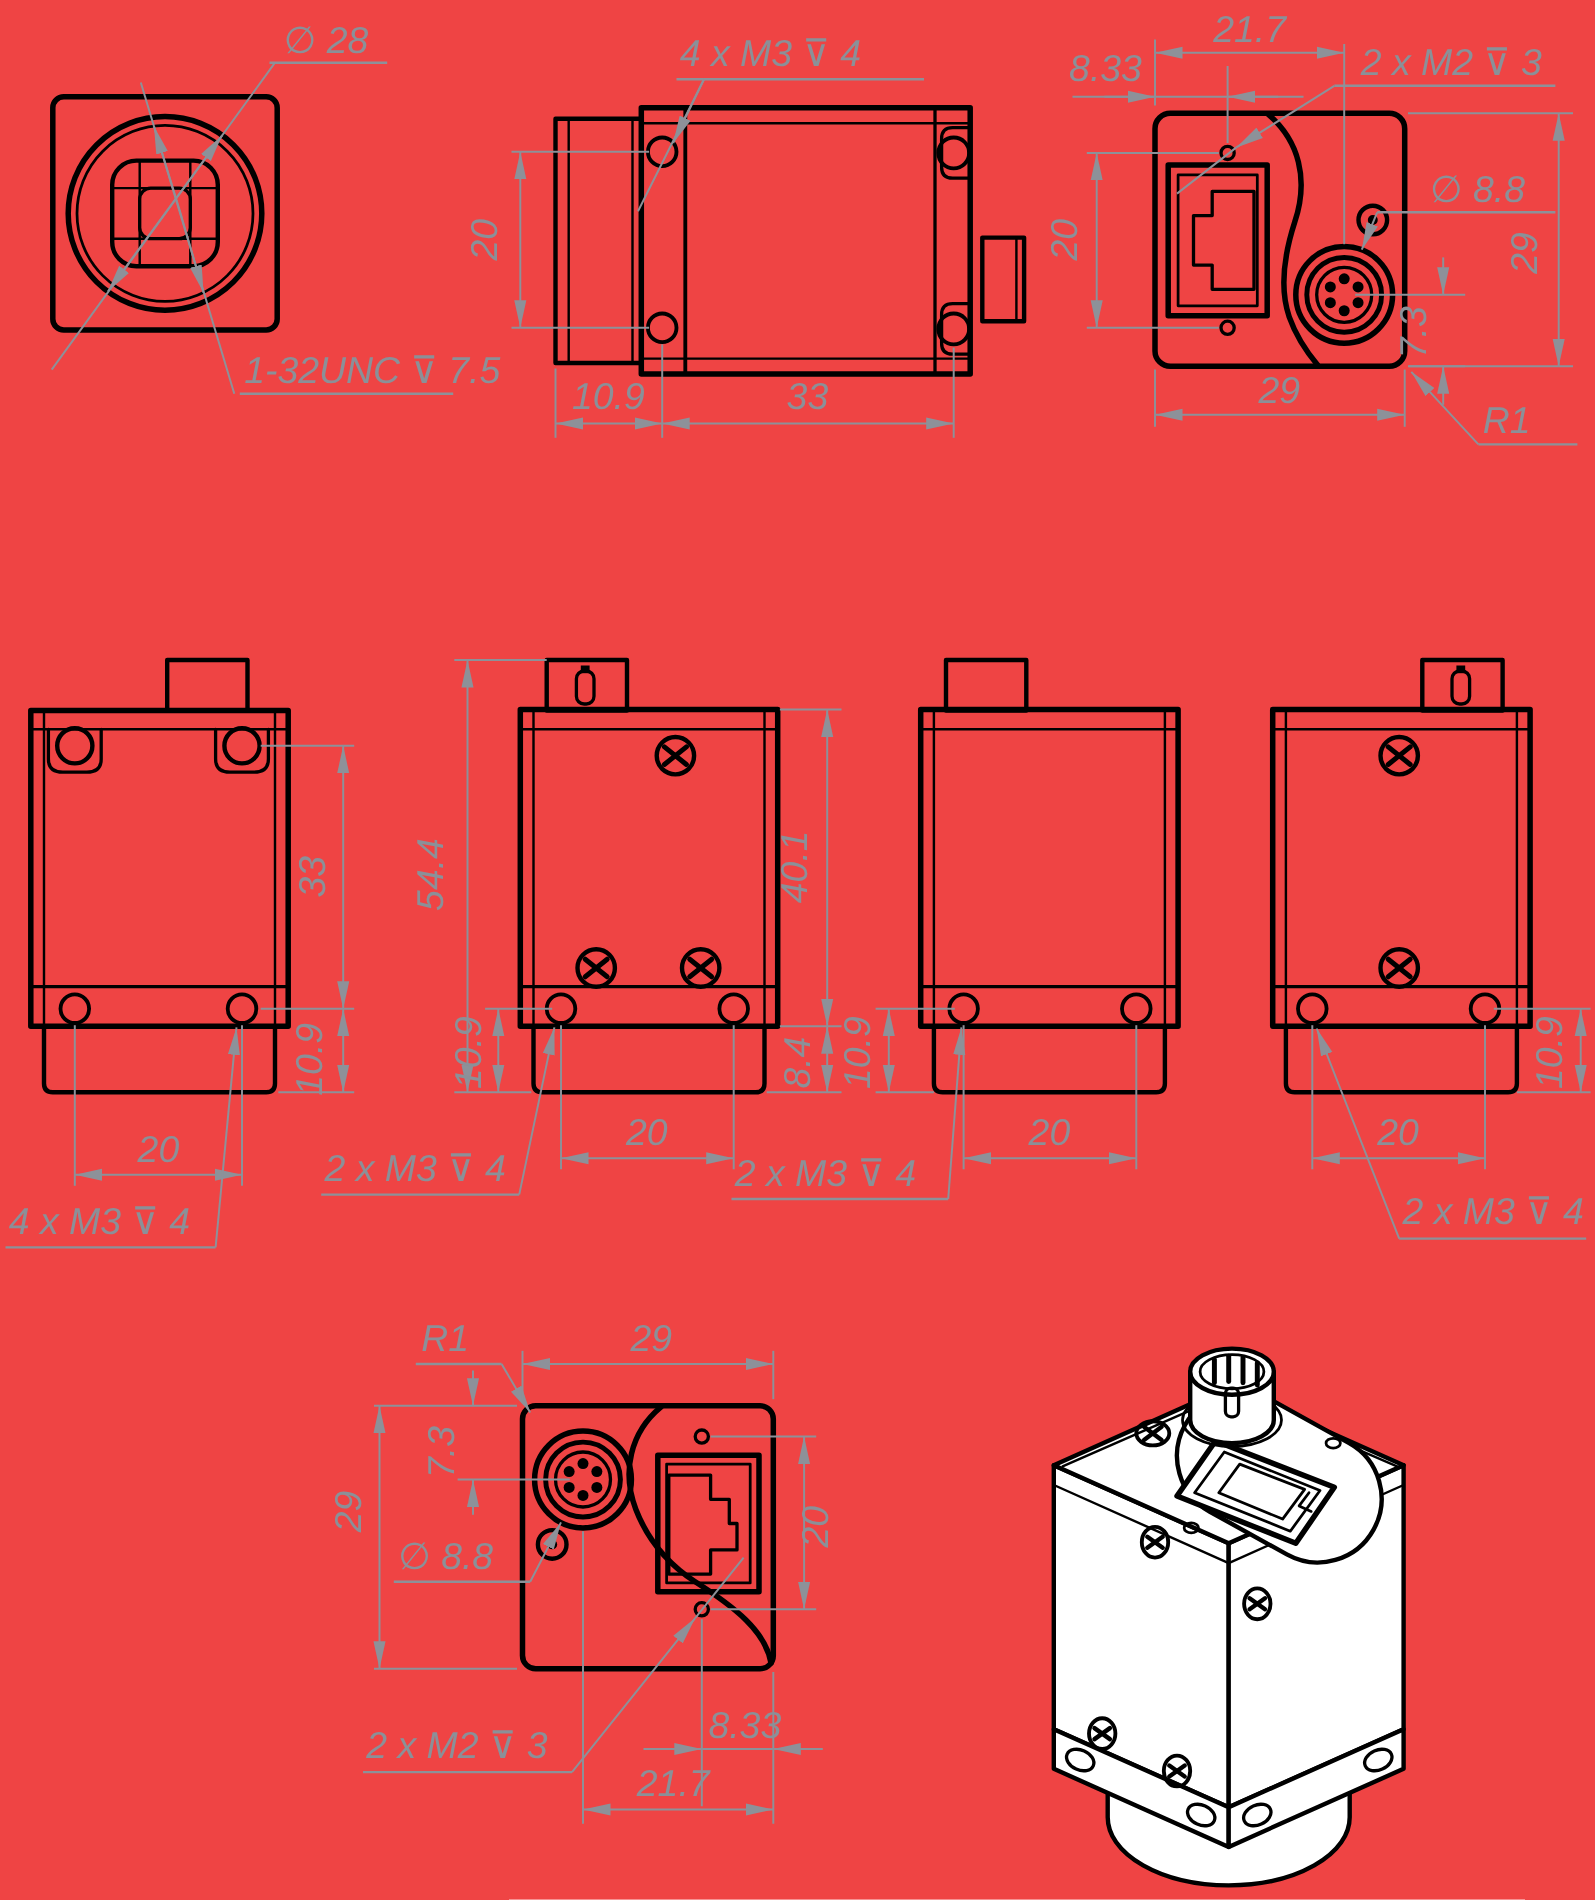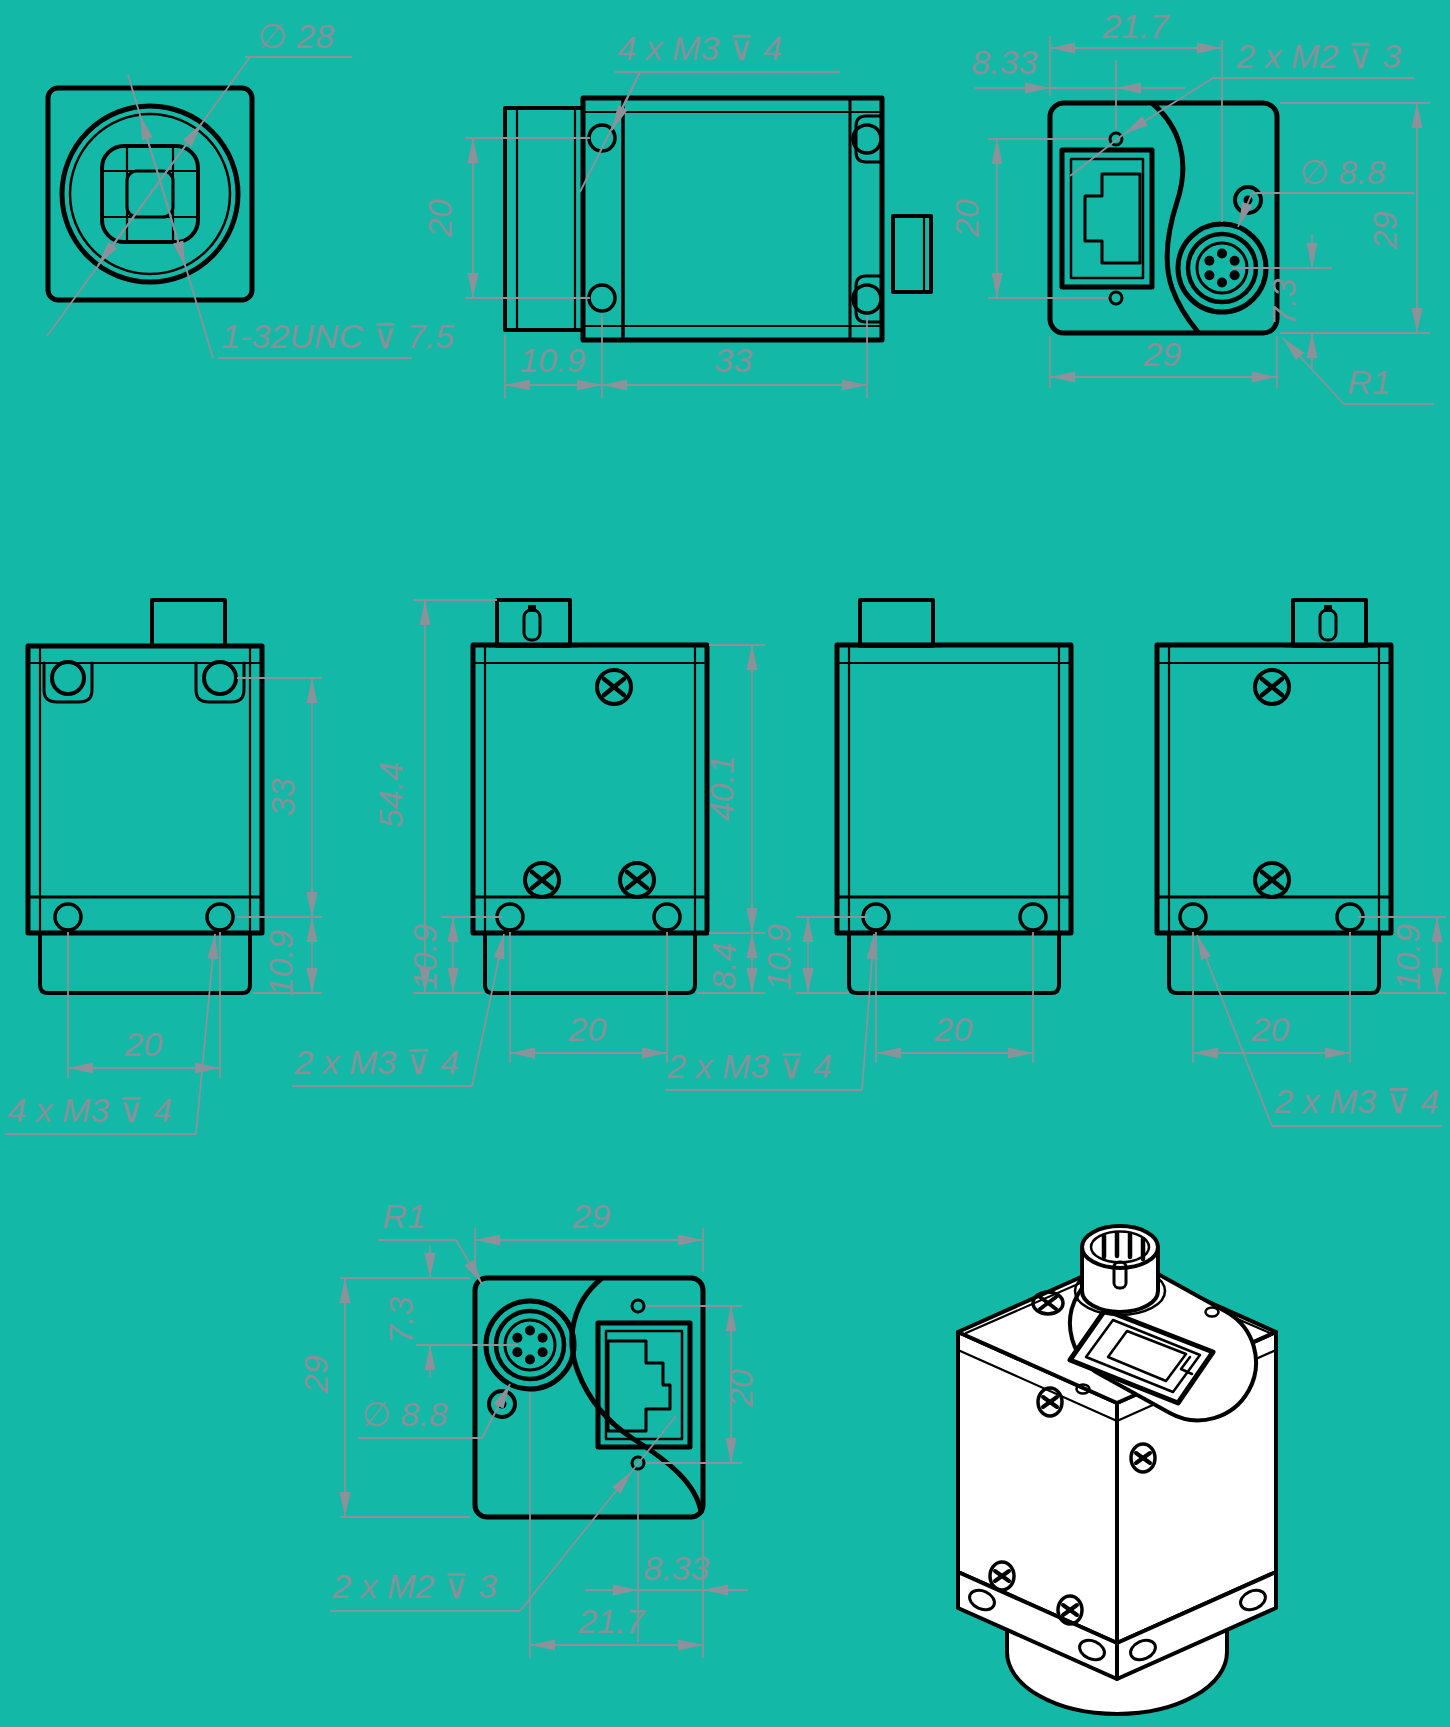--- a/index.html
+++ b/index.html
@@ -1,16 +1,16 @@
 <!DOCTYPE html>
 <html><head>
 <meta charset="utf-8">
 <style>
   html,body { margin:0; padding:0; background:#ffffff; }
-  .stage { position:relative; width:1450px; height:1727px; background:#14b8a6; }
+  .stage { position:relative; width:1450px; height:1727px; background:#ef4444; }
   svg { display:block; }
   .part  { stroke:#000000; fill:none; stroke-linecap:round; stroke-linejoin:round; }
   .fillw { fill:#ffffff; }
   .pin   { fill:#000000; stroke:none; }
   .w5 { stroke-width:5; }
   .w45{ stroke-width:4.5; }
   .w4 { stroke-width:4; }
   .w35{ stroke-width:3.5; }
   .w3 { stroke-width:3; }
   .w25{ stroke-width:2.5; }

